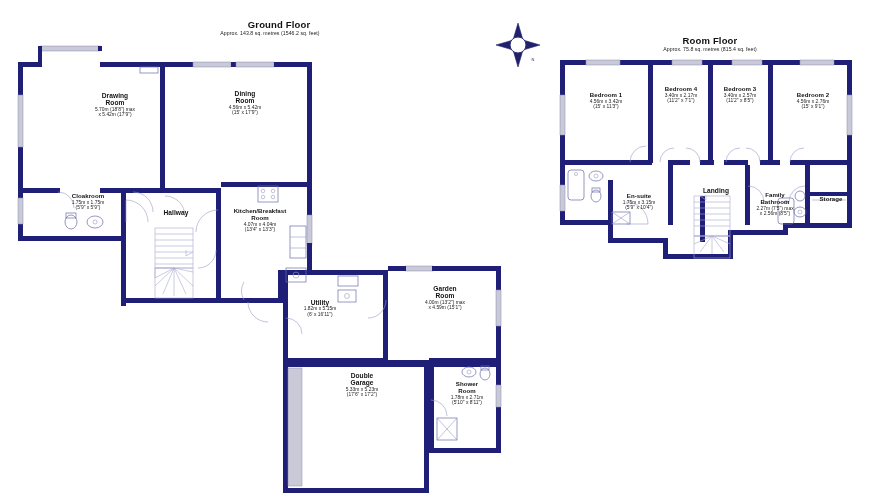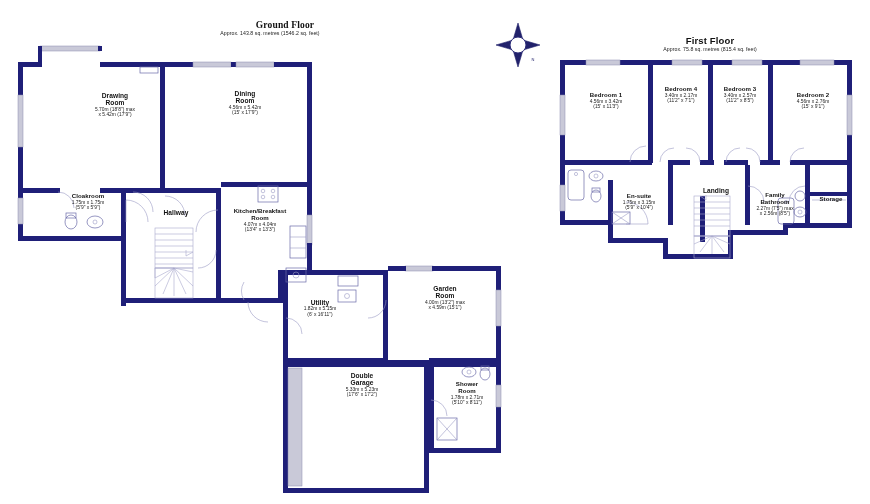--- a/index.html
+++ b/index.html
@@ -325,24 +325,24 @@
       <line class="fxl" x1="812" y1="200" x2="846" y2="200"></line>
     </g>
 
     <g>
       <path class="cmp" d="M518 23 L523 40 L540 45 L523 50 L518 67 L513 50 L496 45 L513 40 Z" fill="#2a2a78" stroke="#2a2a78" stroke-width="0.4"></path>
       <circle cx="518" cy="45" r="8" fill="#ffffff" stroke="#2a2a78" stroke-width="1"></circle>
     </g>
 
   </svg>
 
-  <div class="txt floor-title" style="left:210px; top:20px; width:150px;font-family:Liberation Serif, serif;">Ground Floor</div>
+  <div class="txt floor-title" style="left:204px; top:20px; width:150px;">Ground Floor</div>
   <div class="txt floor-sub" style="left:180px; top:31px; width:180px;">Approx. 143.8 sq. metres (1546.2 sq. feet)</div>
 
-  <div class="txt floor-title" style="left:630px; top:36px; width:160px;">First Floor</div>
+  <div class="txt floor-title" style="left:630px; top:36px; width:160px;">Room Floor</div>
   <div class="txt floor-sub" style="left:620px; top:47px; width:180px;">Approx. 75.8 sq. metres (815.4 sq. feet)</div>
 
   <div class="txt" style="left:50px; top:92px; width:130px;">
     <div class="room-name">Drawing</div>
     <div class="room-name">Room</div>
     <div class="room-dim">5.70m (18'8") max</div>
     <div class="room-dim">x 5.42m (17'9")</div>
   </div>
 
   <div class="txt" style="left:185px; top:90px; width:120px;">

